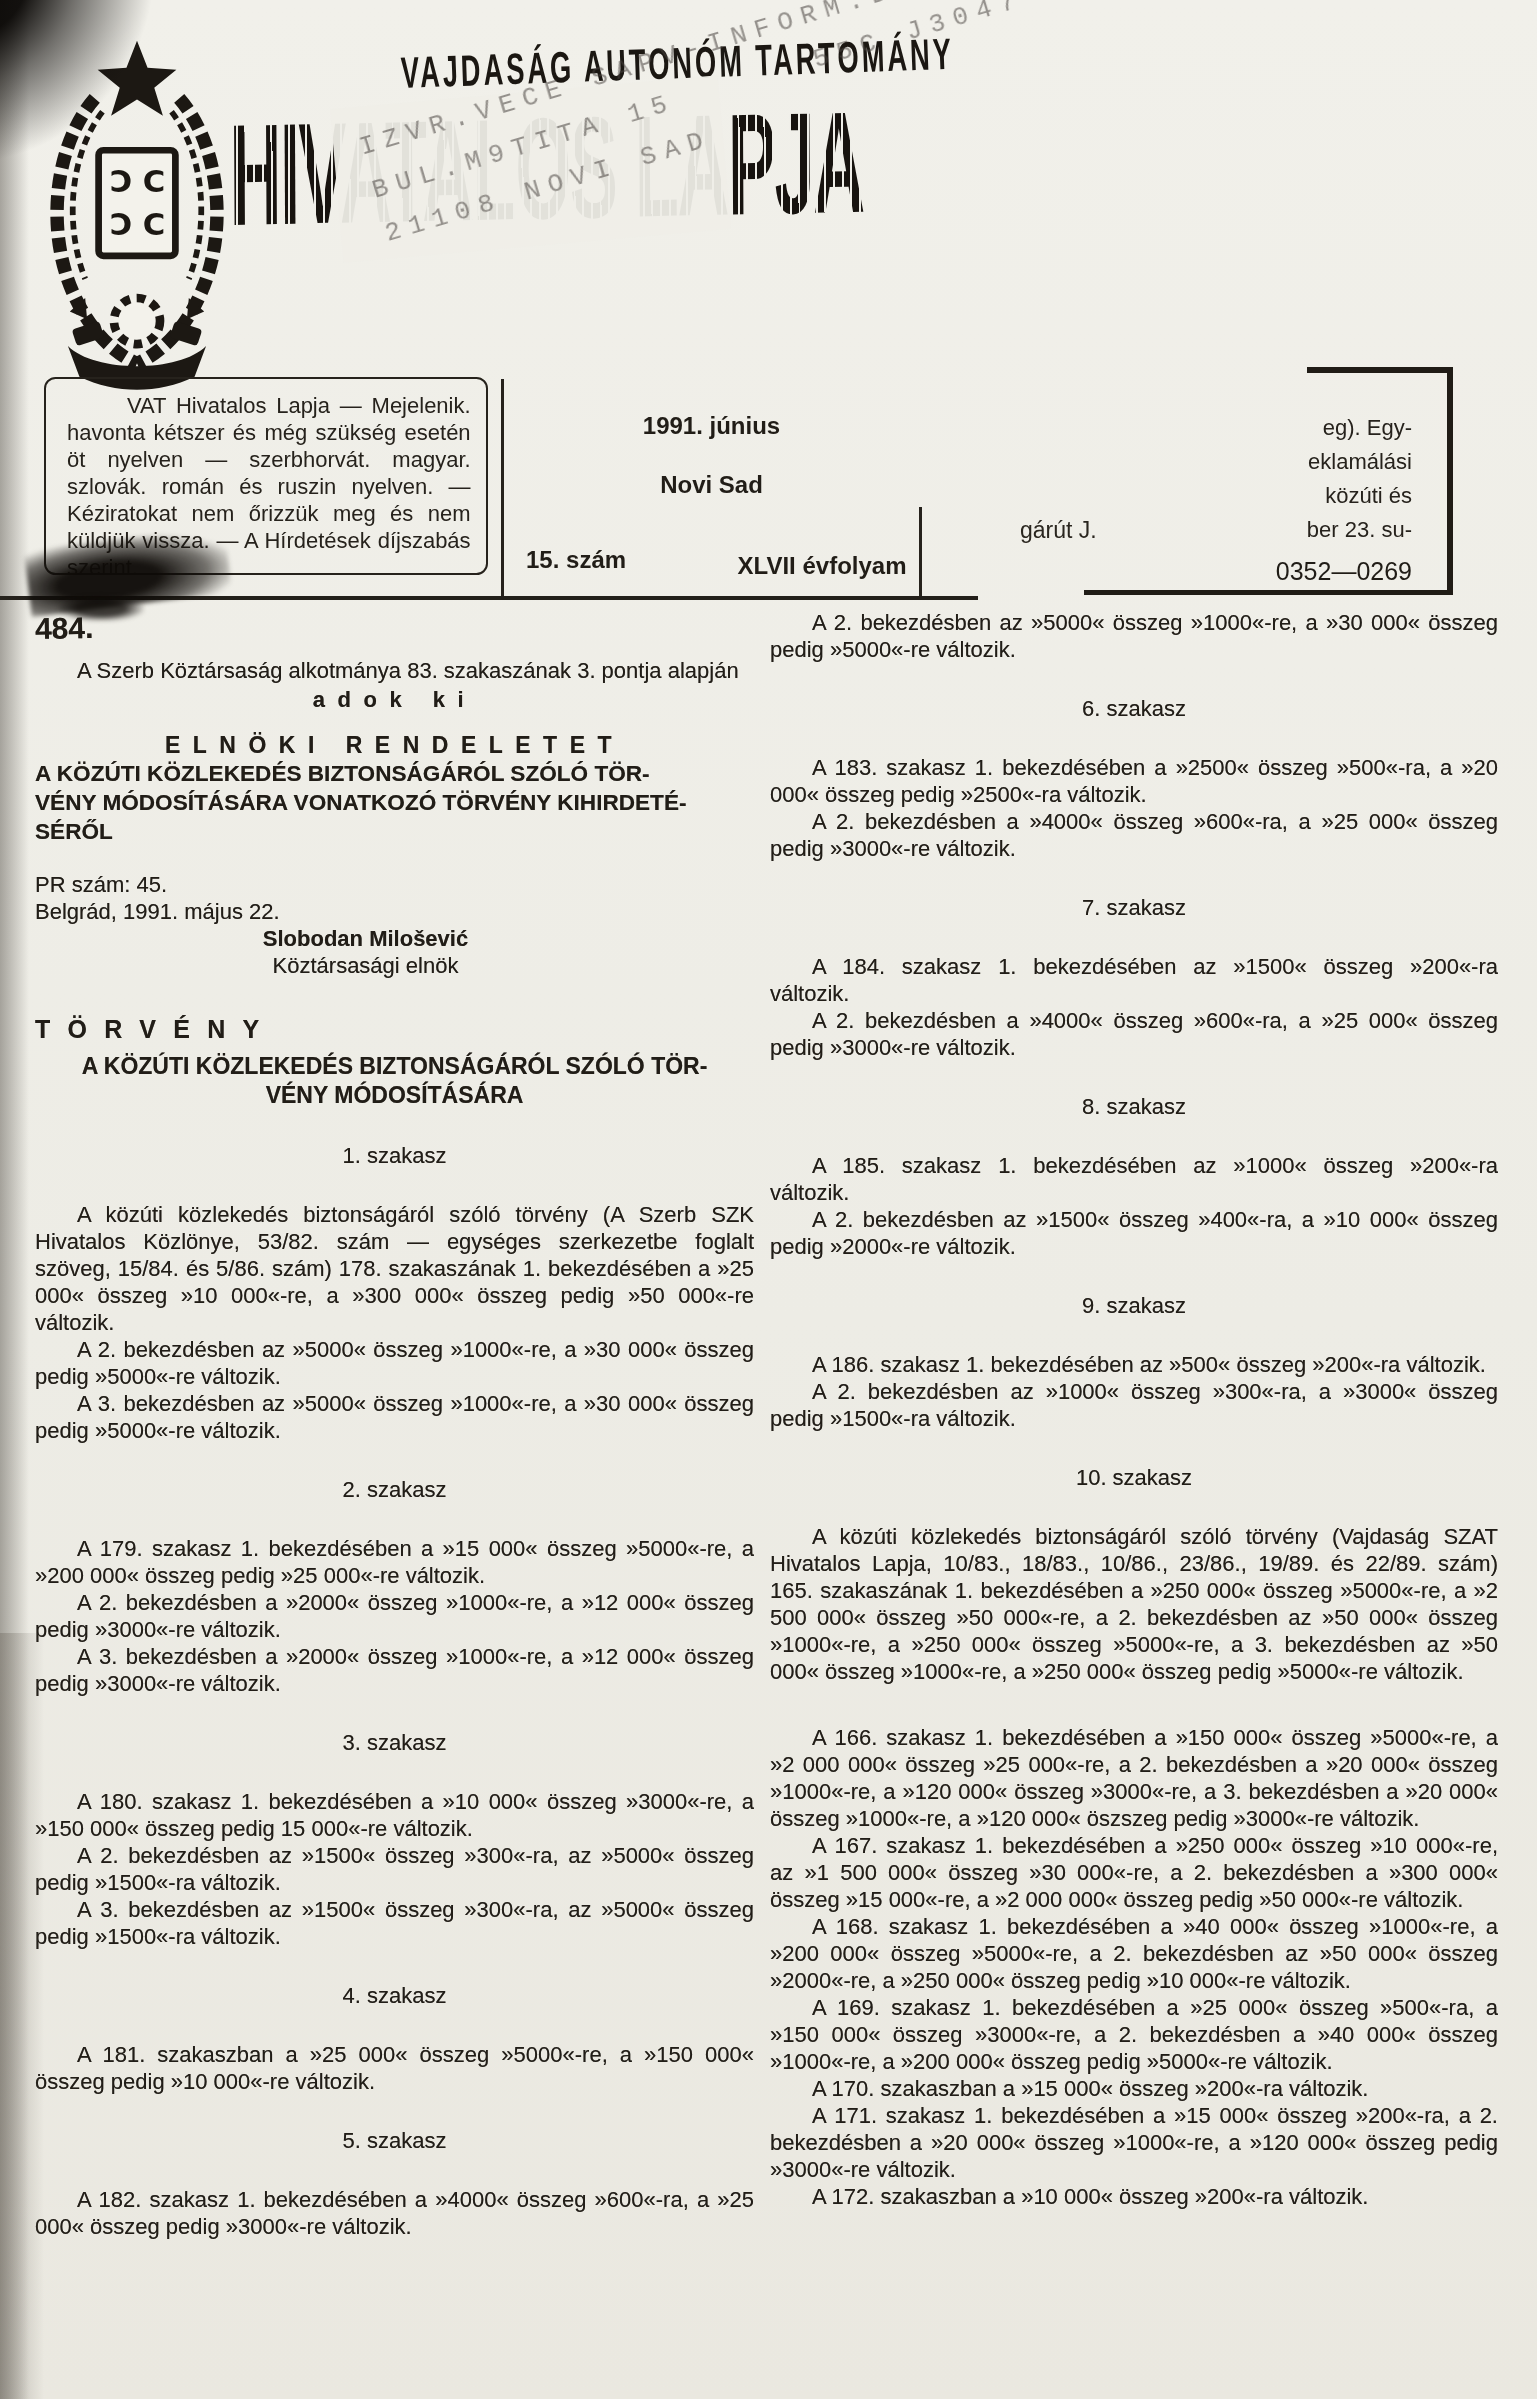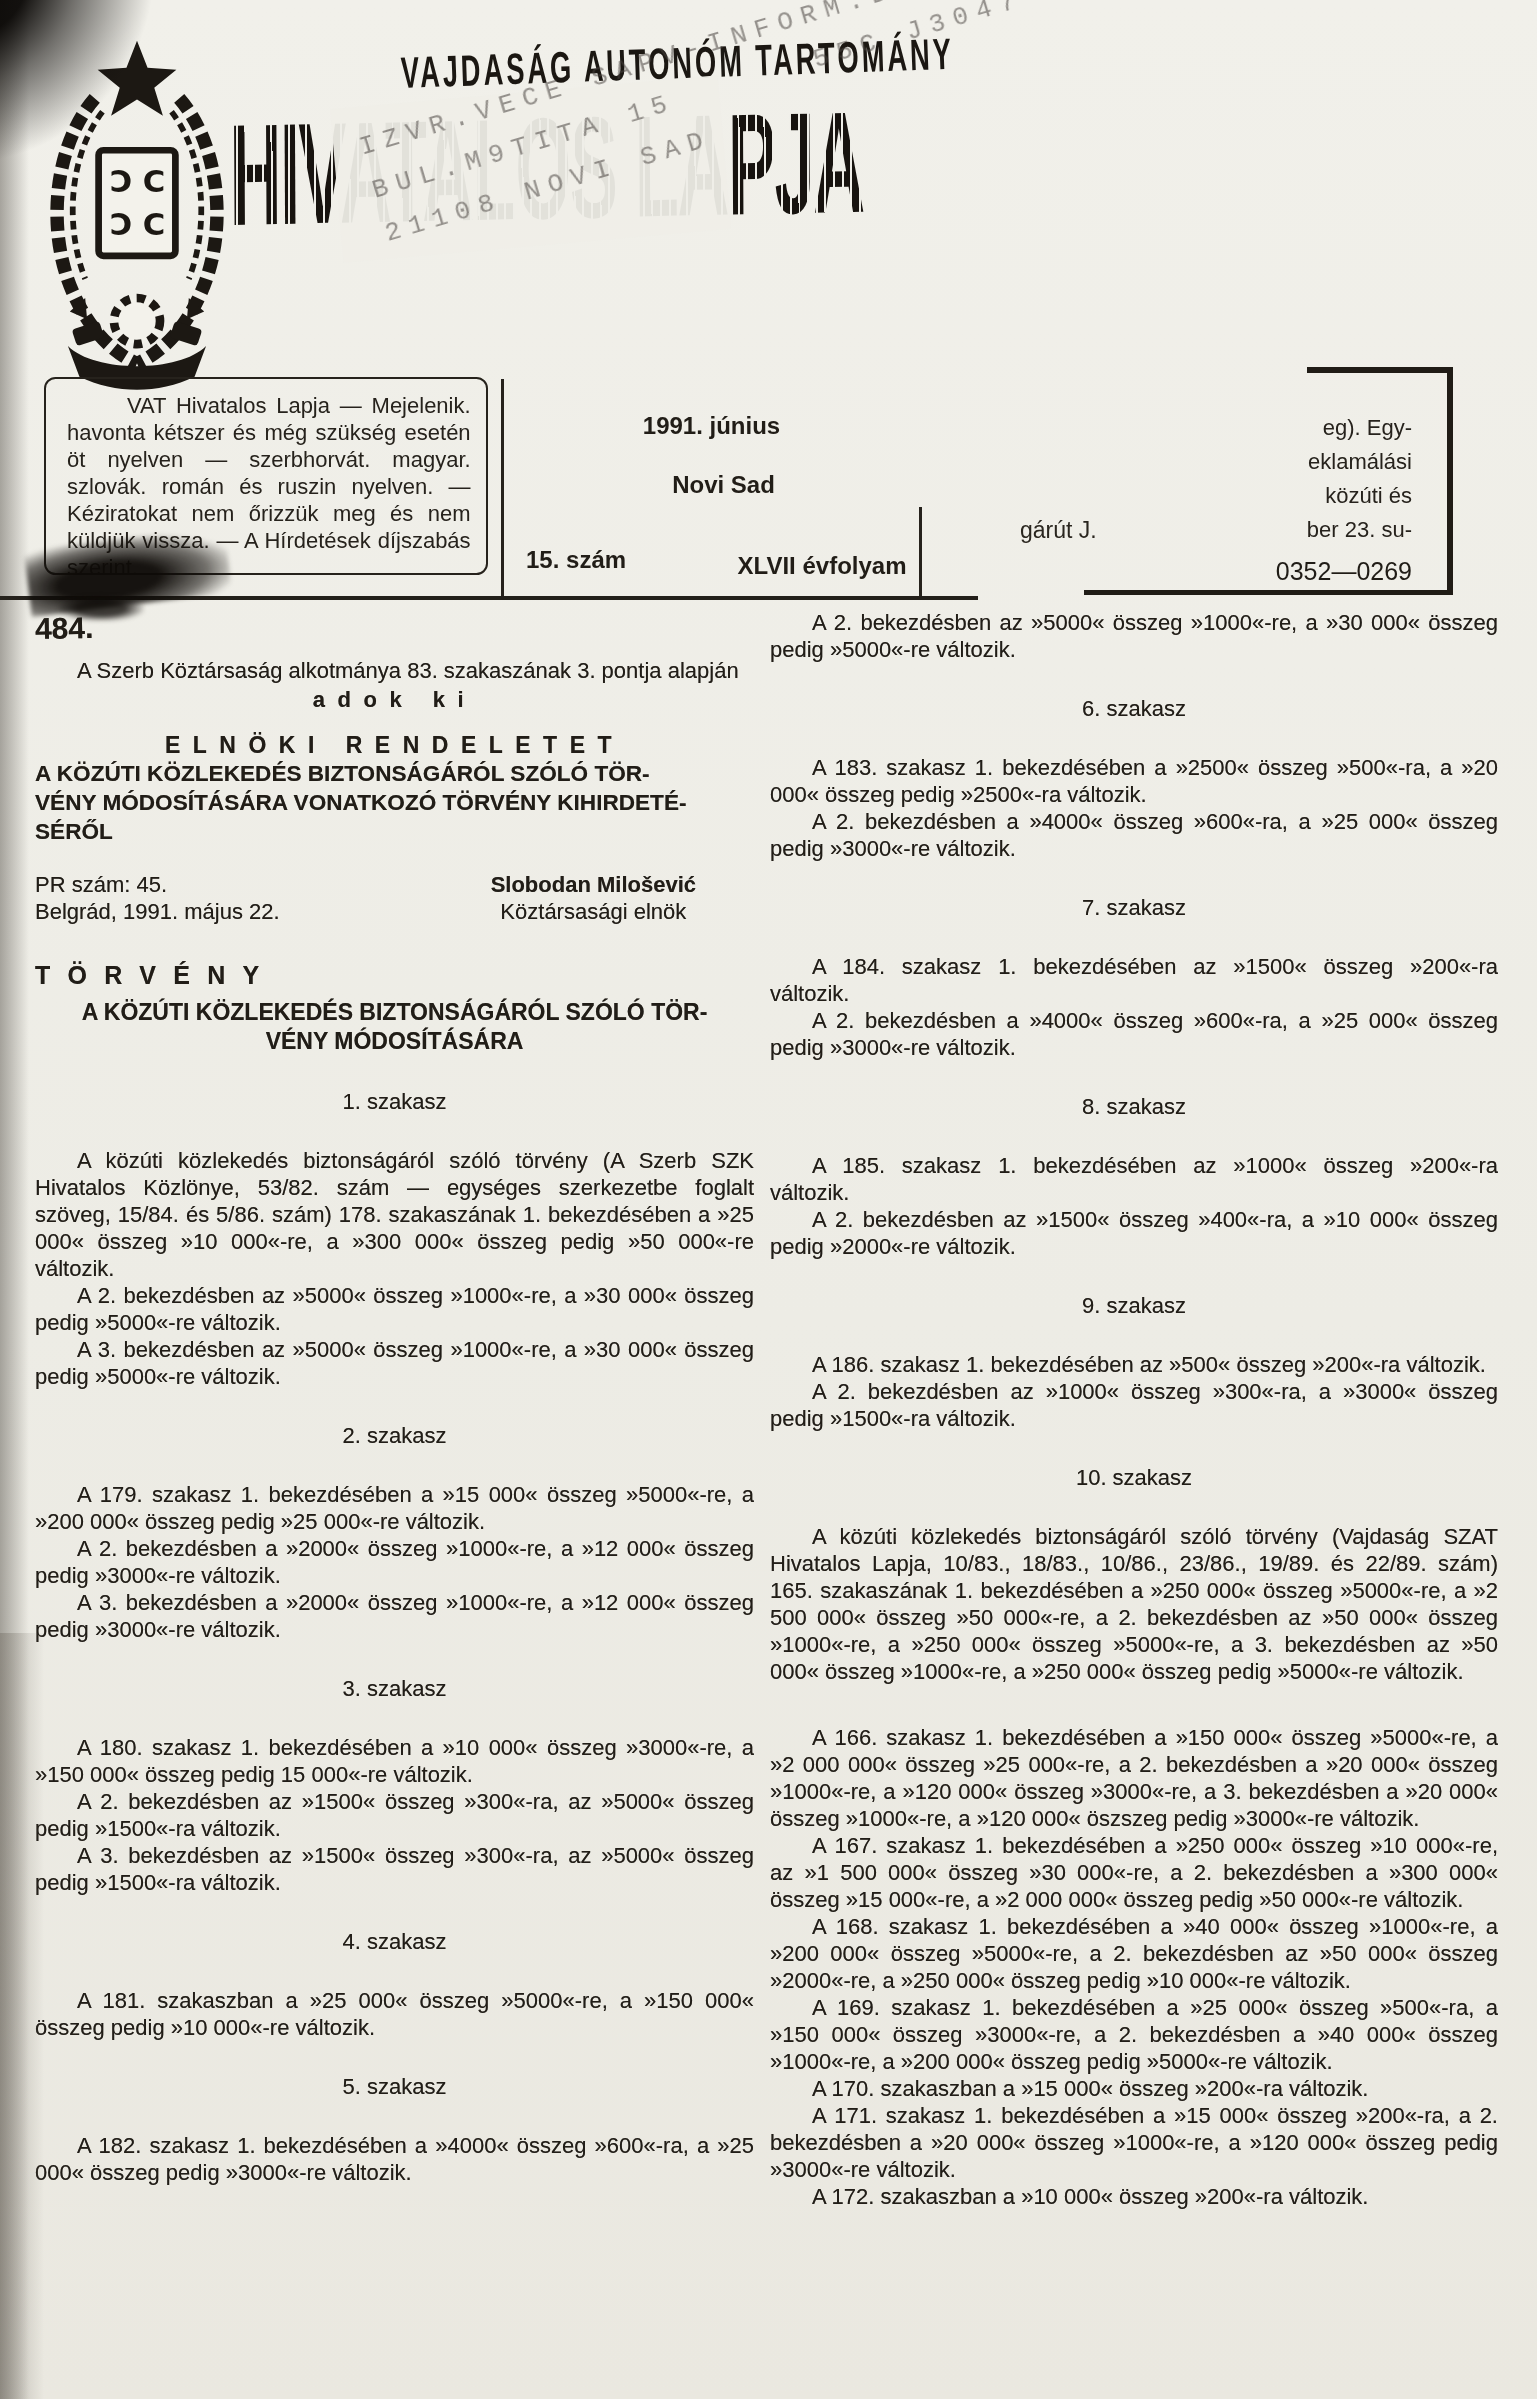--- a/index.html
+++ b/index.html
@@ -52,21 +52,21 @@
   
   .masthead-box{
     position:absolute;left:44px;top:377px;width:444px;height:198px;box-sizing:border-box;
     border:2.9px solid #26221c;border-radius:11.5px;padding:12.5px 15.4px 7.7px 21px;
     font-size:22px;line-height:27px;text-align:justify;text-indent:60px;color:#26221c;
   }
   .vline1{position:absolute;left:501px;top:379px;width:2.9px;height:219px;background:#26221c;}
   .vline2{position:absolute;left:919px;top:507px;width:2.9px;height:90px;background:#26221c;}
   .mid-col{position:absolute;left:505px;top:377px;width:413px;height:221px;}
   .issue-date{position:absolute;left:0;top:35px;width:100%;text-align:center;font-weight:700;font-size:24px;}
-  .issue-city{position:absolute;left:0;top:94px;width:100%;text-align:center;font-weight:700;font-size:24px;margin-left:12px;}
+  .issue-city{position:absolute;left:0;top:94px;width:100%;text-align:center;font-weight:700;font-size:24px;}
   .issue-number{position:absolute;left:21px;top:169px;font-weight:700;font-size:24px;}
   .volume-label{position:absolute;right:11.5px;top:175px;font-weight:700;font-size:24px;}
   .address-fragment{position:absolute;left:1020px;top:517px;font-size:23px;color:#2a261f;}
   .header-rule{position:absolute;left:0;top:596px;width:978px;height:3.8px;background:#23201a;}
   .right-box-top{position:absolute;left:1307px;top:367px;width:146px;height:5.8px;background:#201c16;}
   .right-box-right{position:absolute;left:1447px;top:367px;width:5.8px;height:227px;background:#201c16;}
   .right-box-bottom{position:absolute;left:1084px;top:590px;width:369px;height:4.8px;background:#201c16;}
   .right-box-text{position:absolute;left:1143px;top:411px;width:269px;text-align:right;
     font-size:22px;line-height:34px;color:#26221c;}
   .issn{position:absolute;left:1143px;top:557px;width:269px;text-align:right;font-size:25px;color:#201c16;}
@@ -78,21 +78,21 @@
   .artnum{font-size:30px;font-weight:700;margin:0 0 15.4px 0;text-align:left;transform:rotate(-1deg);transform-origin:left;}
   .block{margin:0;}
   .block.p, .block.pg{text-indent:42px;}
   .block.pg{margin-top:39px;}
   .block.h{text-align:center;text-indent:0;margin:32px 0;}
   .block.sp{margin:19px 0 0;text-align:center;text-indent:0;font-weight:700;font-size:23px;letter-spacing:12.5px;}
   .block.sp2{margin:1.9px 0 13.4px;text-align:center;text-indent:0;font-weight:700;letter-spacing:12.5px;}
   .block.hb{font-weight:700;font-size:22.6px;line-height:29px;margin:0 0 14.4px;white-space:pre-line;text-align:left;}
   .block.t{margin:37px 0 8.6px;text-indent:0;font-weight:700;font-size:25px;letter-spacing:17.3px;}
   .block.hc{font-weight:700;font-size:23px;line-height:29px;margin:0 0 26px;white-space:pre-line;text-align:center;text-indent:0;}
-  .block.sig{display:flex;justify-content:space-between;margin:25px 0 0;text-indent:0;}
+  .block.sig{display:flex;justify-content:space-between;margin:25px 0 0;text-indent:0;flex-direction:column;}
   .sig-right{text-align:center;margin-right:58px;}
   .sig-right .b{font-weight:700;}
 </style>
 </head>
 <body>
 
 <div class="page">
 
   <svg class="emblem" viewBox="0 0 212 372" xmlns="http://www.w3.org/2000/svg">
     <g fill="none" stroke="#1c1813">

